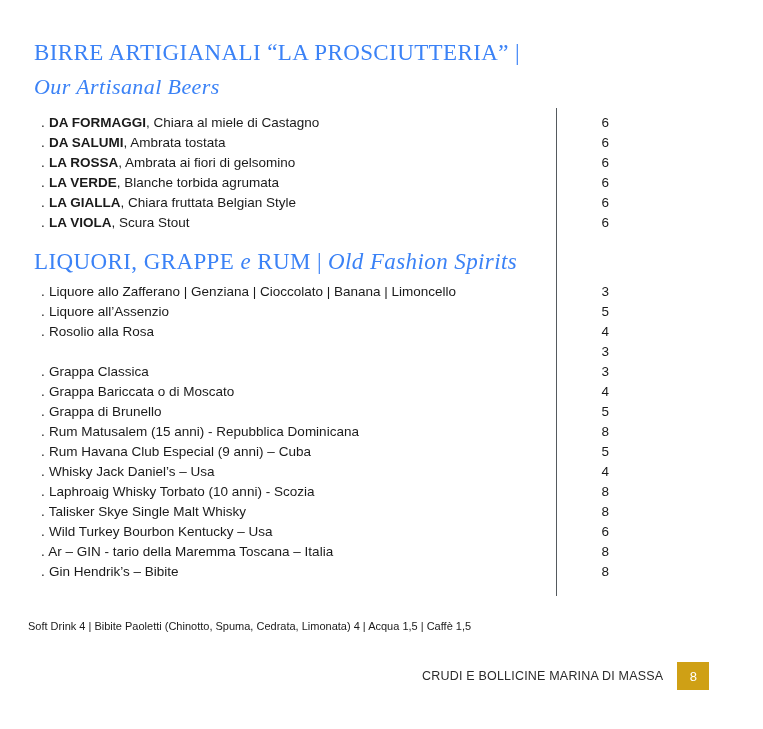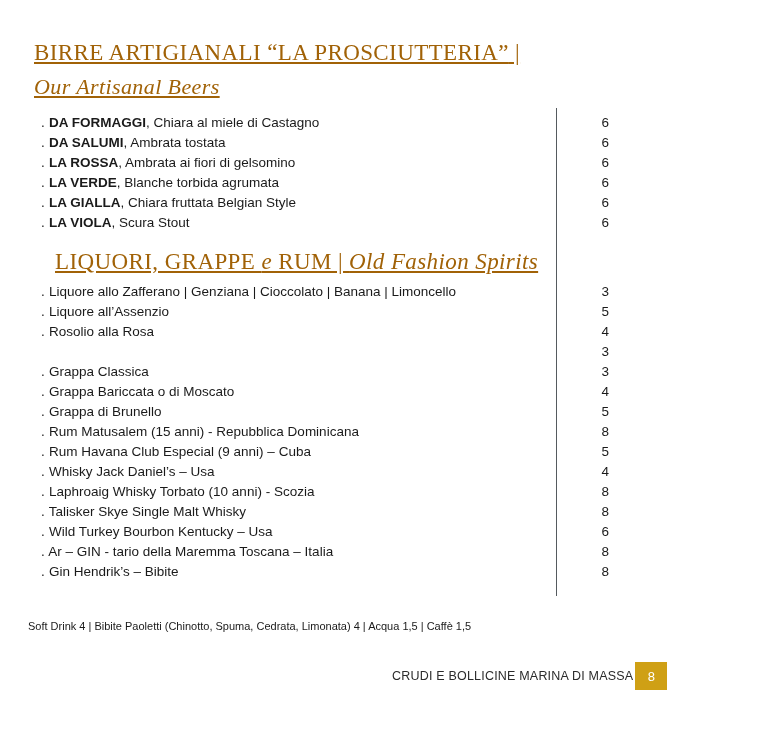--- a/index.html
+++ b/index.html
@@ -18,23 +18,22 @@
   .page {
     position: absolute;
     left: 0; top: 0;
     width: 763px;
     height: 729px;
   }
 
   
   .section-head {
     font-family: "Liberation Serif", "DejaVu Serif", serif;
-    color: #a16207;
+    color: #3b82f6;
     letter-spacing: 0.4px;
-    text-decoration: underline;
   }
   #beers-heading {
     position: absolute;
     left: 34px;
     top: 36px;
     width: 540px;
     font-size: 23px;
     line-height: 34px;
   }
   #beers-heading .line2 {
@@ -44,21 +43,20 @@
   }
   #beers-heading .pipe { font-style: normal; }
 
   #spirits-heading {
     position: absolute;
     left: 34px;
     top: 247px;
     font-size: 23px;
     line-height: 30px;
     white-space: nowrap;
-    margin-left: 21px;
   }
   #spirits-heading .it { font-style: italic; }
 
   
   #price-divider {
     position: absolute;
     left: 556px;
     top: 108px;
     width: 1px;
     height: 488px;
@@ -116,22 +114,23 @@
     left: 392px;
     top: 662px;
     height: 28px;
     display: flex;
     align-items: center;
   }
   #footer-label {
     font-size: 12.5px;
     letter-spacing: 0.2px;
     color: #2b2b2b;
-    padding-right: 2px;
+    padding-right: 14px;
     white-space: nowrap;
+    margin-left: 30px;
   }
   #page-number-badge {
     width: 32px;
     height: 28px;
     background: #cfa015;
     color: #ffffff;
     font-size: 13px;
     display: flex;
     align-items: center;
     justify-content: center;

